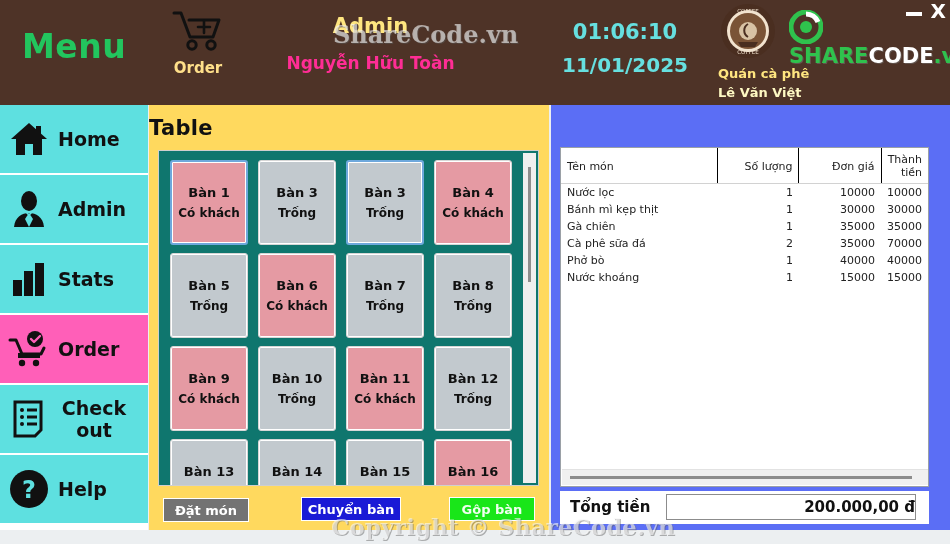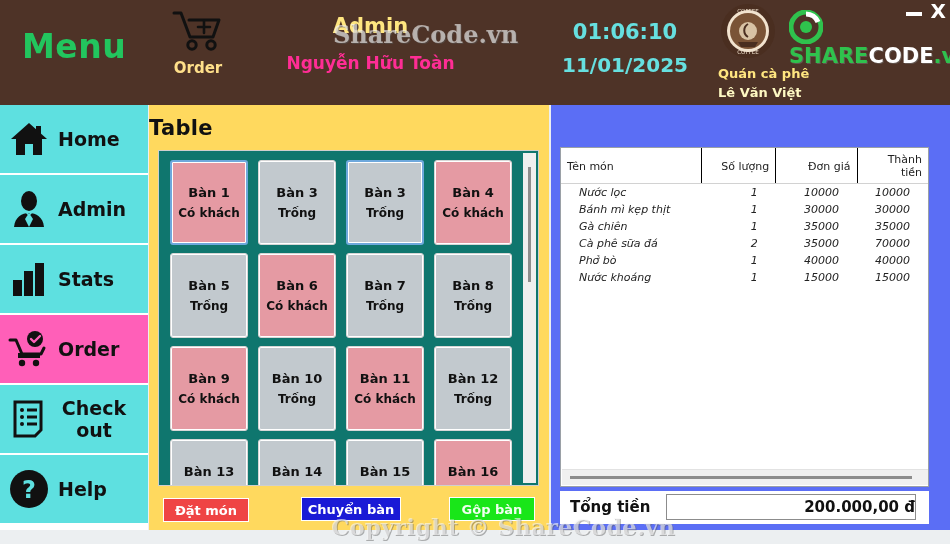--- a/index.html
+++ b/index.html
@@ -101,21 +101,21 @@
   .tbl-vsb i{
     position:absolute;left:5px;top:14px;width:3px;height:115px;background:#8d8d8d;display:block;
   }
 
   .tbl-actions{position:absolute;left:0;top:385px;width:400px;height:40px;}
   .act-btn{
     position:absolute;height:24px;line-height:24px;text-align:center;
     font-size:13px;font-weight:bold;color:#ffffff;cursor:pointer;
     border:1px solid #ffffff;box-sizing:border-box;
   }
-  .act-order{left:14px;top:8px;width:86px;background:#ef4444;}
+  .act-order{left:14px;top:8px;width:86px;background:#737373;}
   .act-move{left:152px;top:7px;width:100px;background:#1a1ad6;}
   .act-merge{left:300px;top:7px;width:86px;background:#19e619;color:#f0fff0;}
 
   
   .bill-panel{
     position:absolute;left:551px;top:105px;width:399px;height:425px;
     background:#5b6ef5;
   }
   .bill-box{
     position:absolute;left:9px;top:42px;width:369px;height:340px;
@@ -125,21 +125,21 @@
   .bill-tbl{width:100%;border-collapse:collapse;font-size:11px;color:#222;
     font-family:"DejaVu Sans","Liberation Sans",sans-serif;}
   .bill-tbl th{
     font-weight:normal;font-size:11px;color:#222;padding:5px 6px 4px 6px;
     border-right:1px solid #000000;border-bottom:1px solid #d2d2d2;
   }
   .bill-tbl th.c0{text-align:left;width:152px;}
   .bill-tbl th.c1{text-align:right;width:72px;}
   .bill-tbl th.c2{text-align:right;width:72px;}
   .bill-tbl th.c3{text-align:right;border-right:none;}
-  .bill-tbl td{padding:1px 18px;font-size:11px;line-height:15px;font-style:italic;}
+  .bill-tbl td{padding:1px 6px;font-size:11px;line-height:15px;}
   .bill-tbl td.c0{text-align:left;}
   .bill-tbl td.n{text-align:right;}
 
   .bill-hsb{
     position:absolute;left:1px;bottom:1px;width:366px;height:15px;background:#f0f0f0;
     border-top:1px solid #e2e2e2;
   }
   .bill-hsb i{position:absolute;left:8px;top:6px;width:342px;height:3px;background:#8d8d8d;display:block;}
 
   .bill-total{

